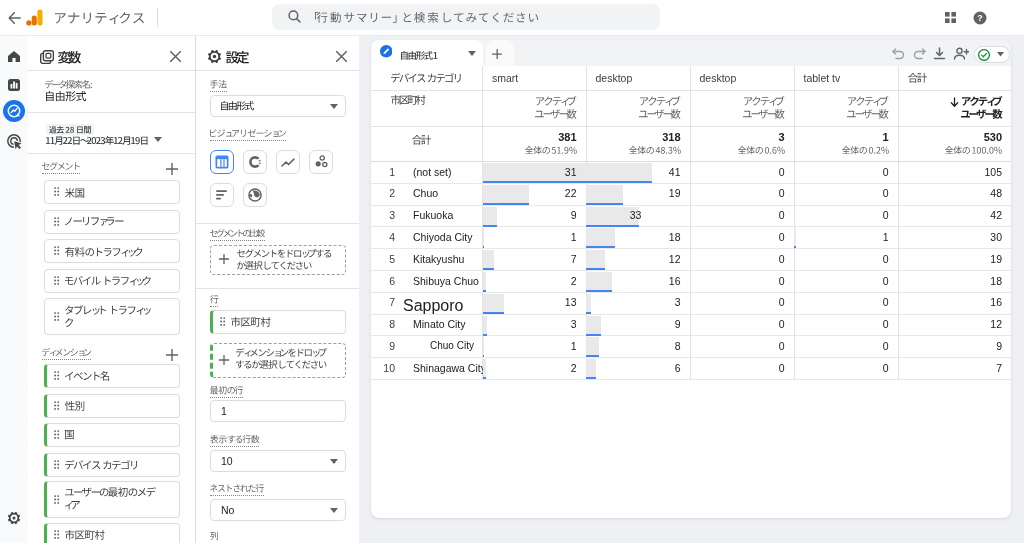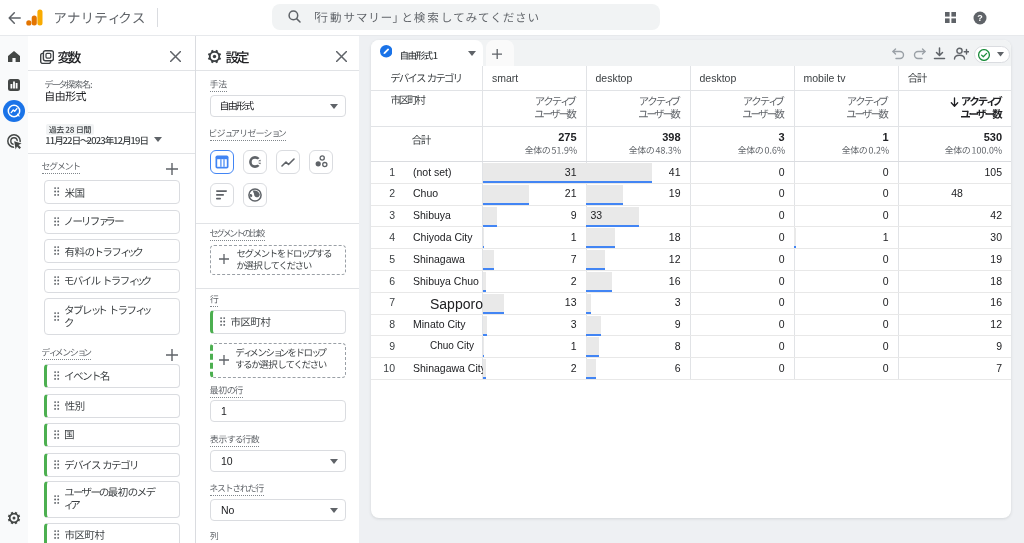--- a/index.html
+++ b/index.html
@@ -885,21 +885,21 @@
       <use href="#q400_30b9" xlink:href="#q400_30b9" x="2465"></use>
       <use href="#q400_30ab" xlink:href="#q400_30ab" x="3482"></use>
       <use href="#q400_30c6" xlink:href="#q400_30c6" x="4304"></use>
       <use href="#q400_30b4" xlink:href="#q400_30b4" x="5125"></use>
       <use href="#q400_30ea" xlink:href="#q400_30ea" x="5947"></use>
     </g>
   </svg>
 <div class="a" style="left:492.0px;top:71.5px;width:100px;height:13px;font-size:10.5px;color:#3c4043">smart</div>
 <div class="a" style="left:595.5px;top:71.5px;width:100px;height:13px;font-size:10.5px;color:#3c4043">desktop</div>
 <div class="a" style="left:699.5px;top:71.5px;width:100px;height:13px;font-size:10.5px;color:#3c4043">desktop</div>
-<div class="a" style="left:803.5px;top:71.5px;width:100px;height:13px;font-size:10.5px;color:#3c4043">mobile tv</div>
+<div class="a" style="left:803.5px;top:71.5px;width:100px;height:13px;font-size:10.5px;color:#3c4043">tablet tv</div>
 <svg class="a" style="left:907.5px;top:73.2px;overflow:visible" width="20.0" height="10.6">
     <g fill="#3c4043" transform="translate(-0.35,8.79) scale(0.01050,-0.01050)">
       <use href="#q400_5408" xlink:href="#q400_5408" x="0"></use>
       <use href="#q400_8a08" xlink:href="#q400_8a08" x="872"></use>
     </g>
   </svg>
 <svg class="a" style="left:391.0px;top:95.1px;overflow:visible" width="35.5" height="10.7">
     <g fill="#3c4043" transform="translate(-0.53,8.87) scale(0.01050,-0.01050)">
       <use href="#q400_5e02" xlink:href="#q400_5e02" x="0"></use>
       <use href="#q400_533a" xlink:href="#q400_533a" x="790"></use>
@@ -997,34 +997,34 @@
       <use href="#q700_30fc" xlink:href="#q700_30fc" x="2307"></use>
       <use href="#q700_6570" xlink:href="#q700_6570" x="3042"></use>
     </g>
   </svg>
 <svg class="a" style="left:412.0px;top:135.2px;overflow:visible" width="20.0" height="10.6">
     <g fill="#3c4043" transform="translate(-0.35,8.79) scale(0.01050,-0.01050)">
       <use href="#q400_5408" xlink:href="#q400_5408" x="0"></use>
       <use href="#q400_8a08" xlink:href="#q400_8a08" x="872"></use>
     </g>
   </svg>
-<div class="a" style="left:486.5px;top:131.0px;width:90px;height:13px;font-weight:bold;font-size:11px;color:#202124;text-align:right">275</div>
+<div class="a" style="left:486.5px;top:131.0px;width:90px;height:13px;font-weight:bold;font-size:11px;color:#202124;text-align:right">381</div>
 <svg class="a" style="left:524.6px;top:145.9px;overflow:visible" width="52.9" height="9.3">
     <g fill="#5f6368" transform="translate(-0.34,7.58) scale(0.00900,-0.00900)">
       <use href="#q400_5168" xlink:href="#q400_5168" x="0"></use>
       <use href="#q400_4f53" xlink:href="#q400_4f53" x="950"></use>
       <use href="#q400_306e" xlink:href="#q400_306e" x="1900"></use>
       <use href="#q400_35" xlink:href="#q400_35" x="2974"></use>
       <use href="#q400_31" xlink:href="#q400_31" x="3529"></use>
       <use href="#q400_2e" xlink:href="#q400_2e" x="4084"></use>
       <use href="#q400_39" xlink:href="#q400_39" x="4362"></use>
       <use href="#q400_25" xlink:href="#q400_25" x="4917"></use>
     </g>
   </svg>
-<div class="a" style="left:590.5px;top:131.0px;width:90px;height:13px;font-weight:bold;font-size:11px;color:#202124;text-align:right">398</div>
+<div class="a" style="left:590.5px;top:131.0px;width:90px;height:13px;font-weight:bold;font-size:11px;color:#202124;text-align:right">318</div>
 <svg class="a" style="left:628.6px;top:145.9px;overflow:visible" width="52.9" height="9.3">
     <g fill="#5f6368" transform="translate(-0.34,7.58) scale(0.00900,-0.00900)">
       <use href="#q400_5168" xlink:href="#q400_5168" x="0"></use>
       <use href="#q400_4f53" xlink:href="#q400_4f53" x="950"></use>
       <use href="#q400_306e" xlink:href="#q400_306e" x="1900"></use>
       <use href="#q400_34" xlink:href="#q400_34" x="2974"></use>
       <use href="#q400_38" xlink:href="#q400_38" x="3529"></use>
       <use href="#q400_2e" xlink:href="#q400_2e" x="4084"></use>
       <use href="#q400_33" xlink:href="#q400_33" x="4362"></use>
       <use href="#q400_25" xlink:href="#q400_25" x="4917"></use>
@@ -1076,53 +1076,53 @@
 <div class="a" style="left:586.0px;top:163.0px;width:66.3px;height:18px;background:#e9e9e9"></div>
 <div class="a" style="left:586.0px;top:181.0px;width:66.3px;height:2px;background:#4285f4"></div>
 <div class="a" style="left:590.5px;top:165.5px;width:90px;height:13px;font-size:10.5px;color:#202124;text-align:right">41</div>
 <div class="a" style="left:694.5px;top:165.5px;width:90px;height:13px;font-size:10.5px;color:#202124;text-align:right">0</div>
 <div class="a" style="left:798.5px;top:165.5px;width:90px;height:13px;font-size:10.5px;color:#202124;text-align:right">0</div>
 <div class="a" style="left:912.0px;top:165.5px;width:90px;height:13px;font-size:10.5px;color:#202124;text-align:right">105</div>
 <div class="a" style="left:381px;top:187.3px;width:14px;height:13px;font-size:10.5px;color:#3c4043;text-align:right">2</div>
 <div class="a" style="left:413px;top:187.3px;width:100px;height:13px;font-size:10.5px;color:#202124">Chuo</div>
 <div class="a" style="left:482.5px;top:184.8px;width:46.9px;height:18px;background:#e9e9e9"></div>
 <div class="a" style="left:482.5px;top:202.8px;width:46.9px;height:2px;background:#4285f4"></div>
-<div class="a" style="left:486.5px;top:187.3px;width:90px;height:13px;font-size:10.5px;color:#202124;text-align:right">21</div>
+<div class="a" style="left:486.5px;top:187.3px;width:90px;height:13px;font-size:10.5px;color:#202124;text-align:right">22</div>
 <div class="a" style="left:586.0px;top:184.8px;width:37.2px;height:18px;background:#e9e9e9"></div>
 <div class="a" style="left:586.0px;top:202.8px;width:37.2px;height:2px;background:#4285f4"></div>
 <div class="a" style="left:590.5px;top:187.3px;width:90px;height:13px;font-size:10.5px;color:#202124;text-align:right">19</div>
 <div class="a" style="left:694.5px;top:187.3px;width:90px;height:13px;font-size:10.5px;color:#202124;text-align:right">0</div>
 <div class="a" style="left:798.5px;top:187.3px;width:90px;height:13px;font-size:10.5px;color:#202124;text-align:right">0</div>
-<div class="a" style="left:912.0px;top:187.3px;width:90px;height:13px;font-size:10.5px;color:#202124;text-align:center">48</div>
+<div class="a" style="left:912.0px;top:187.3px;width:90px;height:13px;font-size:10.5px;color:#202124;text-align:right">48</div>
 <div class="a" style="left:381px;top:209.1px;width:14px;height:13px;font-size:10.5px;color:#3c4043;text-align:right">3</div>
-<div class="a" style="left:413px;top:209.1px;width:100px;height:13px;font-size:10.5px;color:#202124">Shibuya</div>
+<div class="a" style="left:413px;top:209.1px;width:100px;height:13px;font-size:10.5px;color:#202124">Fukuoka</div>
 <div class="a" style="left:482.5px;top:206.6px;width:14.6px;height:18px;background:#e9e9e9"></div>
 <div class="a" style="left:482.5px;top:224.6px;width:14.6px;height:2px;background:#4285f4"></div>
 <div class="a" style="left:486.5px;top:209.1px;width:90px;height:13px;font-size:10.5px;color:#202124;text-align:right">9</div>
 <div class="a" style="left:586.0px;top:206.6px;width:53.4px;height:18px;background:#e9e9e9"></div>
 <div class="a" style="left:586.0px;top:224.6px;width:53.4px;height:2px;background:#4285f4"></div>
-<div class="a" style="left:590.5px;top:209.1px;width:90px;height:13px;font-size:10.5px;color:#202124;text-align:left">33</div>
+<div class="a" style="left:590.5px;top:209.1px;width:90px;height:13px;font-size:10.5px;color:#202124;text-align:center">33</div>
 <div class="a" style="left:694.5px;top:209.1px;width:90px;height:13px;font-size:10.5px;color:#202124;text-align:right">0</div>
 <div class="a" style="left:798.5px;top:209.1px;width:90px;height:13px;font-size:10.5px;color:#202124;text-align:right">0</div>
 <div class="a" style="left:912.0px;top:209.1px;width:90px;height:13px;font-size:10.5px;color:#202124;text-align:right">42</div>
 <div class="a" style="left:381px;top:230.9px;width:14px;height:13px;font-size:10.5px;color:#3c4043;text-align:right">4</div>
 <div class="a" style="left:413px;top:230.9px;width:100px;height:13px;font-size:10.5px;color:#202124">Chiyoda City</div>
 <div class="a" style="left:482.5px;top:228.4px;width:1.6px;height:18px;background:#e9e9e9"></div>
 <div class="a" style="left:482.5px;top:246.4px;width:1.6px;height:2px;background:#4285f4"></div>
 <div class="a" style="left:486.5px;top:230.9px;width:90px;height:13px;font-size:10.5px;color:#202124;text-align:right">1</div>
 <div class="a" style="left:586.0px;top:228.4px;width:29.1px;height:18px;background:#e9e9e9"></div>
 <div class="a" style="left:586.0px;top:246.4px;width:29.1px;height:2px;background:#4285f4"></div>
 <div class="a" style="left:590.5px;top:230.9px;width:90px;height:13px;font-size:10.5px;color:#202124;text-align:right">18</div>
 <div class="a" style="left:694.5px;top:230.9px;width:90px;height:13px;font-size:10.5px;color:#202124;text-align:right">0</div>
 <div class="a" style="left:794.0px;top:228.4px;width:1.6px;height:18px;background:#e9e9e9"></div>
 <div class="a" style="left:794.0px;top:246.4px;width:1.6px;height:2px;background:#4285f4"></div>
 <div class="a" style="left:798.5px;top:230.9px;width:90px;height:13px;font-size:10.5px;color:#202124;text-align:right">1</div>
 <div class="a" style="left:912.0px;top:230.9px;width:90px;height:13px;font-size:10.5px;color:#202124;text-align:right">30</div>
 <div class="a" style="left:381px;top:252.7px;width:14px;height:13px;font-size:10.5px;color:#3c4043;text-align:right">5</div>
-<div class="a" style="left:413px;top:252.7px;width:100px;height:13px;font-size:10.5px;color:#202124">Shinagawa</div>
+<div class="a" style="left:413px;top:252.7px;width:100px;height:13px;font-size:10.5px;color:#202124">Kitakyushu</div>
 <div class="a" style="left:482.5px;top:250.2px;width:11.3px;height:18px;background:#e9e9e9"></div>
 <div class="a" style="left:482.5px;top:268.2px;width:11.3px;height:2px;background:#4285f4"></div>
 <div class="a" style="left:486.5px;top:252.7px;width:90px;height:13px;font-size:10.5px;color:#202124;text-align:right">7</div>
 <div class="a" style="left:586.0px;top:250.2px;width:19.4px;height:18px;background:#e9e9e9"></div>
 <div class="a" style="left:586.0px;top:268.2px;width:19.4px;height:2px;background:#4285f4"></div>
 <div class="a" style="left:590.5px;top:252.7px;width:90px;height:13px;font-size:10.5px;color:#202124;text-align:right">12</div>
 <div class="a" style="left:694.5px;top:252.7px;width:90px;height:13px;font-size:10.5px;color:#202124;text-align:right">0</div>
 <div class="a" style="left:798.5px;top:252.7px;width:90px;height:13px;font-size:10.5px;color:#202124;text-align:right">0</div>
 <div class="a" style="left:912.0px;top:252.7px;width:90px;height:13px;font-size:10.5px;color:#202124;text-align:right">19</div>
 <div class="a" style="left:381px;top:274.5px;width:14px;height:13px;font-size:10.5px;color:#3c4043;text-align:right">6</div>
@@ -1130,21 +1130,21 @@
 <div class="a" style="left:482.5px;top:272.0px;width:3.2px;height:18px;background:#e9e9e9"></div>
 <div class="a" style="left:482.5px;top:290.0px;width:3.2px;height:2px;background:#4285f4"></div>
 <div class="a" style="left:486.5px;top:274.5px;width:90px;height:13px;font-size:10.5px;color:#202124;text-align:right">2</div>
 <div class="a" style="left:586.0px;top:272.0px;width:25.9px;height:18px;background:#e9e9e9"></div>
 <div class="a" style="left:586.0px;top:290.0px;width:25.9px;height:2px;background:#4285f4"></div>
 <div class="a" style="left:590.5px;top:274.5px;width:90px;height:13px;font-size:10.5px;color:#202124;text-align:right">16</div>
 <div class="a" style="left:694.5px;top:274.5px;width:90px;height:13px;font-size:10.5px;color:#202124;text-align:right">0</div>
 <div class="a" style="left:798.5px;top:274.5px;width:90px;height:13px;font-size:10.5px;color:#202124;text-align:right">0</div>
 <div class="a" style="left:912.0px;top:274.5px;width:90px;height:13px;font-size:10.5px;color:#202124;text-align:right">18</div>
 <div class="a" style="left:381px;top:296.3px;width:14px;height:13px;font-size:10.5px;color:#3c4043;text-align:right">7</div>
-<div class="a" style="left:430px;top:296.3px;width:100px;height:13px;font-size:14px;color:#202124">Sapporo</div>
+<div class="a" style="left:403px;top:296.3px;width:100px;height:13px;font-size:16px;color:#202124">Sapporo</div>
 <div class="a" style="left:482.5px;top:293.8px;width:21.0px;height:18px;background:#e9e9e9"></div>
 <div class="a" style="left:482.5px;top:311.8px;width:21.0px;height:2px;background:#4285f4"></div>
 <div class="a" style="left:486.5px;top:296.3px;width:90px;height:13px;font-size:10.5px;color:#202124;text-align:right">13</div>
 <div class="a" style="left:586.0px;top:293.8px;width:4.9px;height:18px;background:#e9e9e9"></div>
 <div class="a" style="left:586.0px;top:311.8px;width:4.9px;height:2px;background:#4285f4"></div>
 <div class="a" style="left:590.5px;top:296.3px;width:90px;height:13px;font-size:10.5px;color:#202124;text-align:right">3</div>
 <div class="a" style="left:694.5px;top:296.3px;width:90px;height:13px;font-size:10.5px;color:#202124;text-align:right">0</div>
 <div class="a" style="left:798.5px;top:296.3px;width:90px;height:13px;font-size:10.5px;color:#202124;text-align:right">0</div>
 <div class="a" style="left:912.0px;top:296.3px;width:90px;height:13px;font-size:10.5px;color:#202124;text-align:right">16</div>
 <div class="a" style="left:381px;top:318.1px;width:14px;height:13px;font-size:10.5px;color:#3c4043;text-align:right">8</div>

